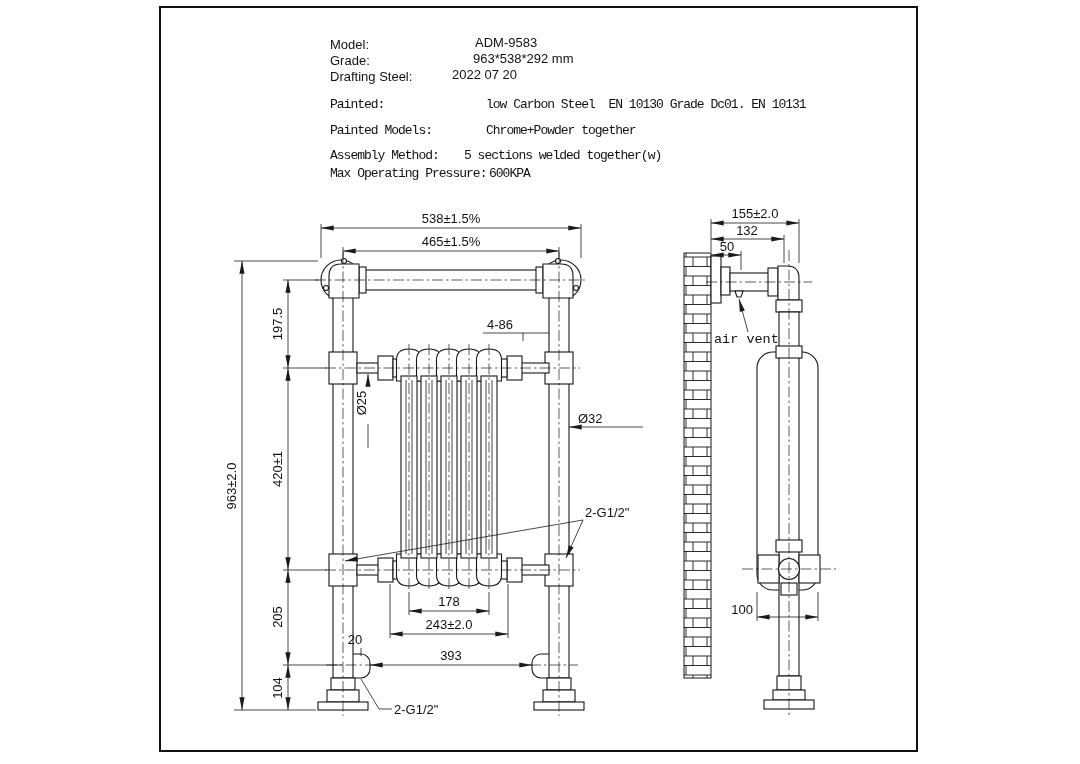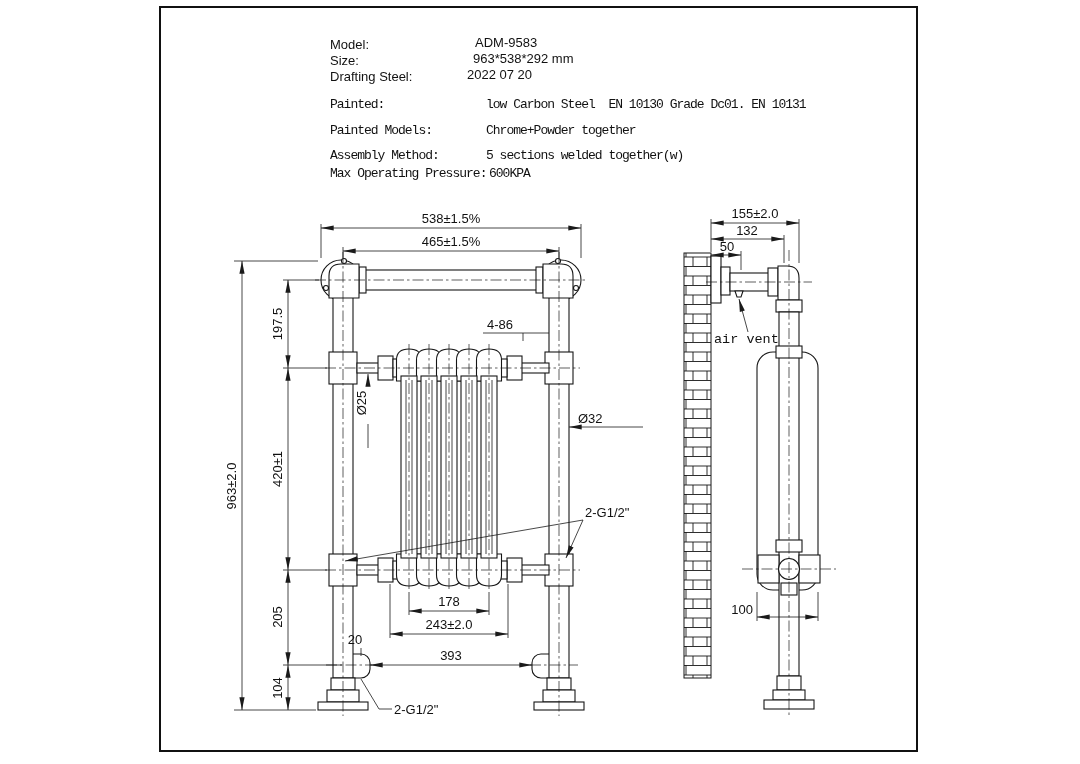--- a/index.html
+++ b/index.html
@@ -224,27 +224,27 @@
 
     <path class="dl" d="M757,592 V621 M818,592 V621"></path>
     <line class="dl" x1="757" y1="617" x2="818" y2="617" marker-start="url(#ar)" marker-end="url(#ar)"></line>
     <text class="dim" x="753" y="614" text-anchor="end">100</text>
   </g>
 </svg>
 
 <div>
   <div class="tb tb-sans" style="left:330px;top:37px">Model:</div>
   <div class="tb tb-sans" style="left:475px;top:35px">ADM-9583</div>
-  <div class="tb tb-sans" style="left:330px;top:53px">Size:</div>
+  <div class="tb tb-sans" style="left:330px;top:53px">Grade:</div>
   <div class="tb tb-sans" style="left:473px;top:51px">963*538*292 mm</div>
   <div class="tb tb-sans" style="left:330px;top:69px">Drafting Steel:</div>
-  <div class="tb tb-sans" style="left:467px;top:67px">2022 07 20</div>
+  <div class="tb tb-sans" style="left:452px;top:67px">2022 07 20</div>
   <div class="tb tb-mono" style="left:330px;top:97px">Painted:</div>
   <div class="tb tb-mono" style="left:486px;top:97px">low Carbon Steel  EN 10130 Grade Dc01. EN 10131</div>
   <div class="tb tb-mono" style="left:330px;top:123px">Painted Models:</div>
   <div class="tb tb-mono" style="left:486px;top:123px">Chrome+Powder together</div>
   <div class="tb tb-mono" style="left:330px;top:148px">Assembly Method:</div>
-  <div class="tb tb-mono" style="left:486px;top:148px">5 sections welded together(w)</div>
+  <div class="tb tb-mono" style="left:464px;top:148px">5 sections welded together(w)</div>
   <div class="tb tb-mono" style="left:330px;top:166px">Max Operating Pressure:</div>
   <div class="tb tb-mono" style="left:489px;top:166px">600KPA</div>
 </div>
 
 </div>
 
 </body></html>

